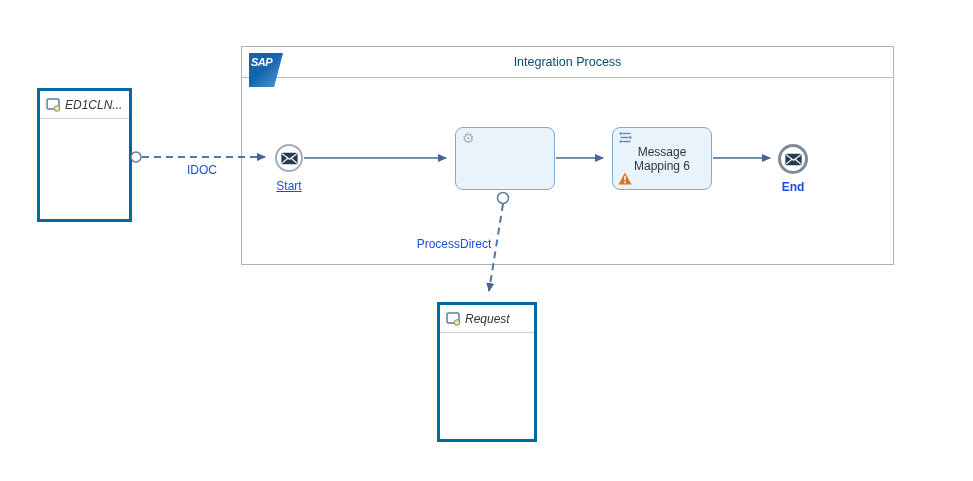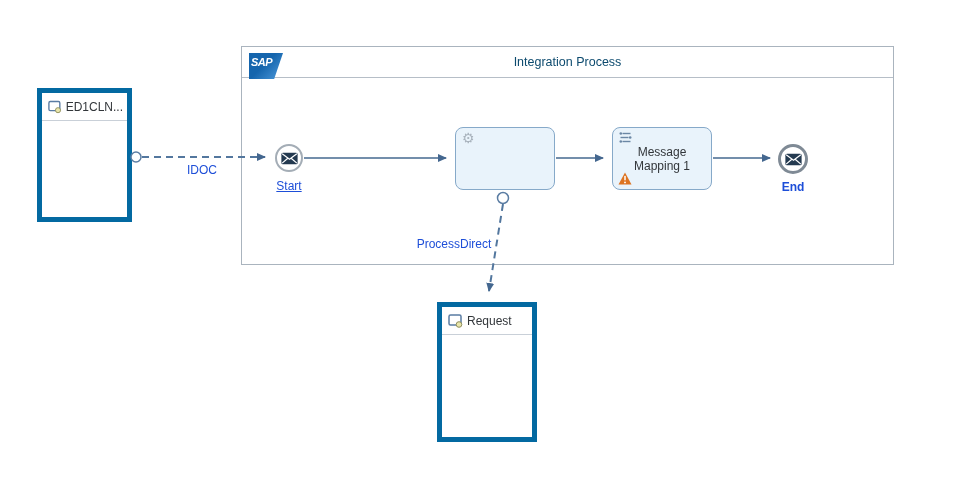--- a/index.html
+++ b/index.html
@@ -1,39 +1,39 @@
 <!DOCTYPE html>
 <html><head>
 <meta charset="utf-8">
 <style>
   html,body{margin:0;padding:0;background:#fff;}
   .canvas{
     position:relative;width:973px;height:481px;background:#ffffff;overflow:hidden;
     font-family:"Liberation Sans","DejaVu Sans",sans-serif;color:#32363a;
   }
   
-  .participant{position:absolute;background:#fff;border:5px solid #0369a1;box-sizing:border-box;z-index:1;}
+  .participant{position:absolute;background:#fff;border:3px solid #0369a1;box-sizing:border-box;z-index:1;font-style:italic;}
   .participant .p-header{
     height:27px;border-bottom:1px solid #c9d0d8;display:flex;align-items:center;
     gap:4px;padding:0 4px 0 6px;font-size:12px;white-space:nowrap;overflow:hidden;
   }
   #sender{left:37px;top:88px;width:95px;height:134px;}
   #receiver{left:437px;top:302px;width:100px;height:140px;}
   
   .pool{
     position:absolute;left:241px;top:46px;width:653px;height:219px;
     border:1px solid #aab4be;box-sizing:border-box;background:#fff;z-index:1;
   }
   .pool-header{position:relative;height:30px;border-bottom:1px solid #b6bec7;}
   .pool-title{
     position:absolute;left:0;right:0;top:0;height:30px;line-height:30px;
     text-align:center;font-size:12.5px;color:#0c4a6e;
   }
   .sap-logo{
-    position:absolute;left:7px;top:6px;width:34px;height:26px;
+    position:absolute;left:7px;top:6px;width:34px;height:34px;
     background:linear-gradient(135deg,#1565ad 45%,#4f9bdc);
     clip-path:polygon(0 0,100% 0,74% 100%,0 100%);
     color:#fff;font-size:11px;font-weight:bold;font-style:italic;
     line-height:18px;padding-left:2px;box-sizing:border-box;letter-spacing:-0.5px;
   }
   
   .flow-layer{position:absolute;left:0;top:0;width:973px;height:481px;z-index:2;pointer-events:none;}
   
   .event{
     position:absolute;border-radius:50%;background:#fff;box-sizing:border-box;
@@ -119,21 +119,21 @@
     <svg class="act-icon" width="13" height="13" viewBox="0 0 13 13">
       <g stroke="#6b87a5" stroke-width="1.4">
         <line x1="3.5" y1="2.5" x2="11.5" y2="2.5"></line>
         <line x1="1.5" y1="6.5" x2="9.5" y2="6.5"></line>
         <line x1="3.5" y1="10.5" x2="11.5" y2="10.5"></line>
       </g>
       <circle cx="1.8" cy="2.5" r="1.3" fill="#6b87a5"></circle>
       <circle cx="11.2" cy="6.5" r="1.3" fill="#6b87a5"></circle>
       <circle cx="1.8" cy="10.5" r="1.3" fill="#6b87a5"></circle>
     </svg>
-    <span>Message Mapping 1</span>
+    <span>Message Mapping 6</span>
     <svg class="warn-icon" width="14" height="13" viewBox="0 0 14 13">
       <path d="M7 0.5 L13.5 12.5 H0.5 Z" fill="#dd7321"></path>
       <rect x="6.25" y="3.8" width="1.5" height="4.6" rx="0.7" fill="#ffffff"></rect>
       <circle cx="7" cy="10.4" r="0.95" fill="#ffffff"></circle>
     </svg>
   </div>
 
   <div class="event" id="end-event">
     <svg width="17" height="13" viewBox="0 0 22 16">
       <rect x="0.5" y="0.5" width="21" height="15" rx="2" fill="#243a50"></rect>

